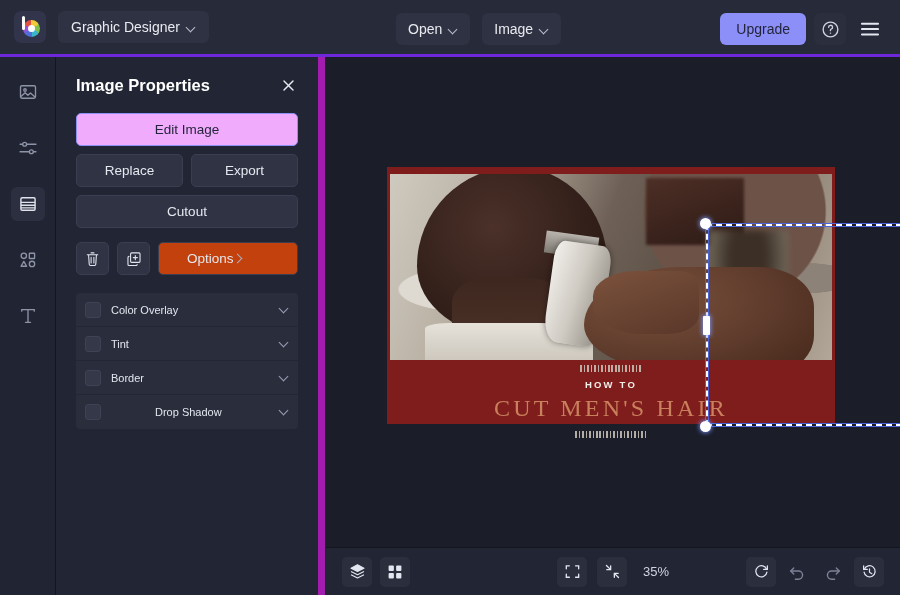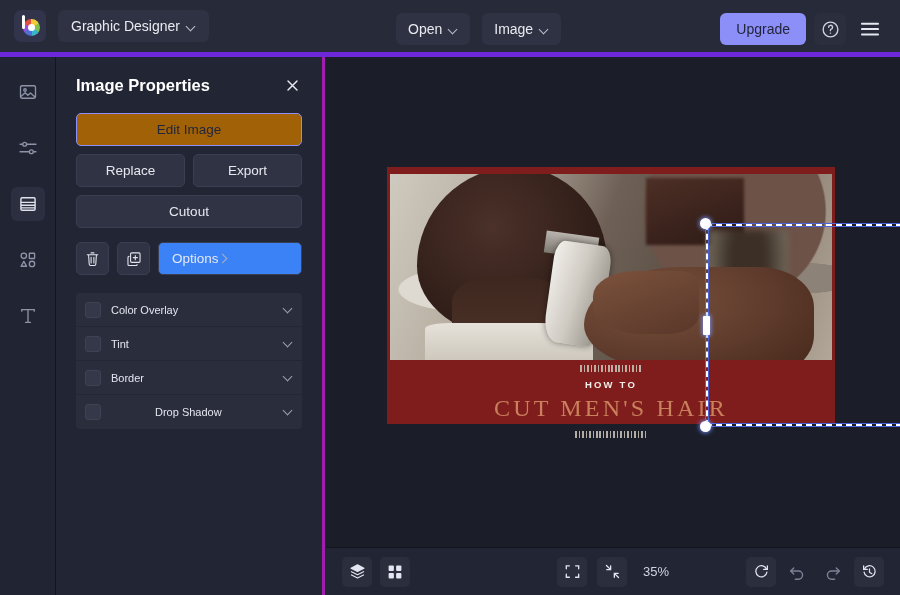--- a/index.html
+++ b/index.html
@@ -13,21 +13,21 @@
     position: relative;
     width: 900px; height: 595px;
     background: #1b1d29;
     display: flex; flex-direction: column;
   }
 
   
   .topbar {
     height: 57px; min-height: 57px;
     background: #272a38;
-    border-bottom: 5px solid #6d28d9;
+    border-bottom: 3px solid #6d28d9;
     display: flex; align-items: center;
     padding: 0 14px;
     position: relative;
   }
   .logo {
     width: 32px; height: 32px; border-radius: 7px;
     background: #31344a;
     display: flex; align-items: center; justify-content: center;
     position: relative;
     overflow: hidden;
@@ -107,56 +107,56 @@
     width: 34px; height: 34px; border-radius: 6px;
     display: flex; align-items: center; justify-content: center;
     cursor: pointer;
   }
   .rail-item.active { background: #2c2f3f; }
 
   
   .panel {
     width: 269px; min-width: 269px;
     background: #222533;
-    border-right: 3px solid #a21caf;
+    border-right: 7px solid #a21caf;
     padding: 18px 20px 0 20px;
     overflow: hidden;
   }
   .panel-head {
     display: flex; align-items: center; justify-content: space-between;
     margin-bottom: 18px;
   }
   .panel-title { color: #ffffff; font-size: 16.5px; font-weight: bold; }
   .close-x { cursor: pointer; width: 20px; height: 20px; display:flex; align-items:center; justify-content:center;}
   .p-btn {
     height: 33px; border-radius: 5px;
     background: #303343;
     border: 1px solid #3a3e50;
     color: #e6e8f0; font-size: 13.5px;
     display: flex; align-items: center; justify-content: center;
     cursor: pointer; width: 100%;
   }
   .p-btn.primary {
-    background: #a16207; border-color: #8b8ff7; color: #23263a;
+    background: #f0abfc; border-color: #8b8ff7; color: #23263a;
     font-weight: 500;
   }
   .row2 { display: flex; gap: 8px; margin-top: 8px; text-align: center; }
   .mt8 { margin-top: 8px; }
   .tool-row { display: flex; gap: 8px; margin-top: 14px; }
   .sq-btn {
     width: 33px; height: 33px; min-width: 33px; border-radius: 5px;
     background: #303343; border: 1px solid #3a3e50;
     display: flex; align-items: center; justify-content: center;
     cursor: pointer;
   }
   .options-btn {
     flex: 1; height: 33px; border-radius: 5px;
-    background: #3b82f6; border: 1px solid #3a3e50;
+    background: #c2410c; border: 1px solid #3a3e50;
     display: flex; align-items: center; justify-content: flex-start;
-    padding: 0 13px; color: #e6e8f0; font-size: 13.5px; cursor: pointer;
+    padding: 0 28px; color: #e6e8f0; font-size: 13.5px; cursor: pointer;
   }
   .chev-r {
     width: 7px; height: 7px;
     border-right: 1.6px solid #aab0c2; border-top: 1.6px solid #aab0c2;
     transform: rotate(45deg);
   }
   .fx-list { margin-top: 18px; }
   .fx-row {
     height: 34px;
     background: #2a2d3c;

